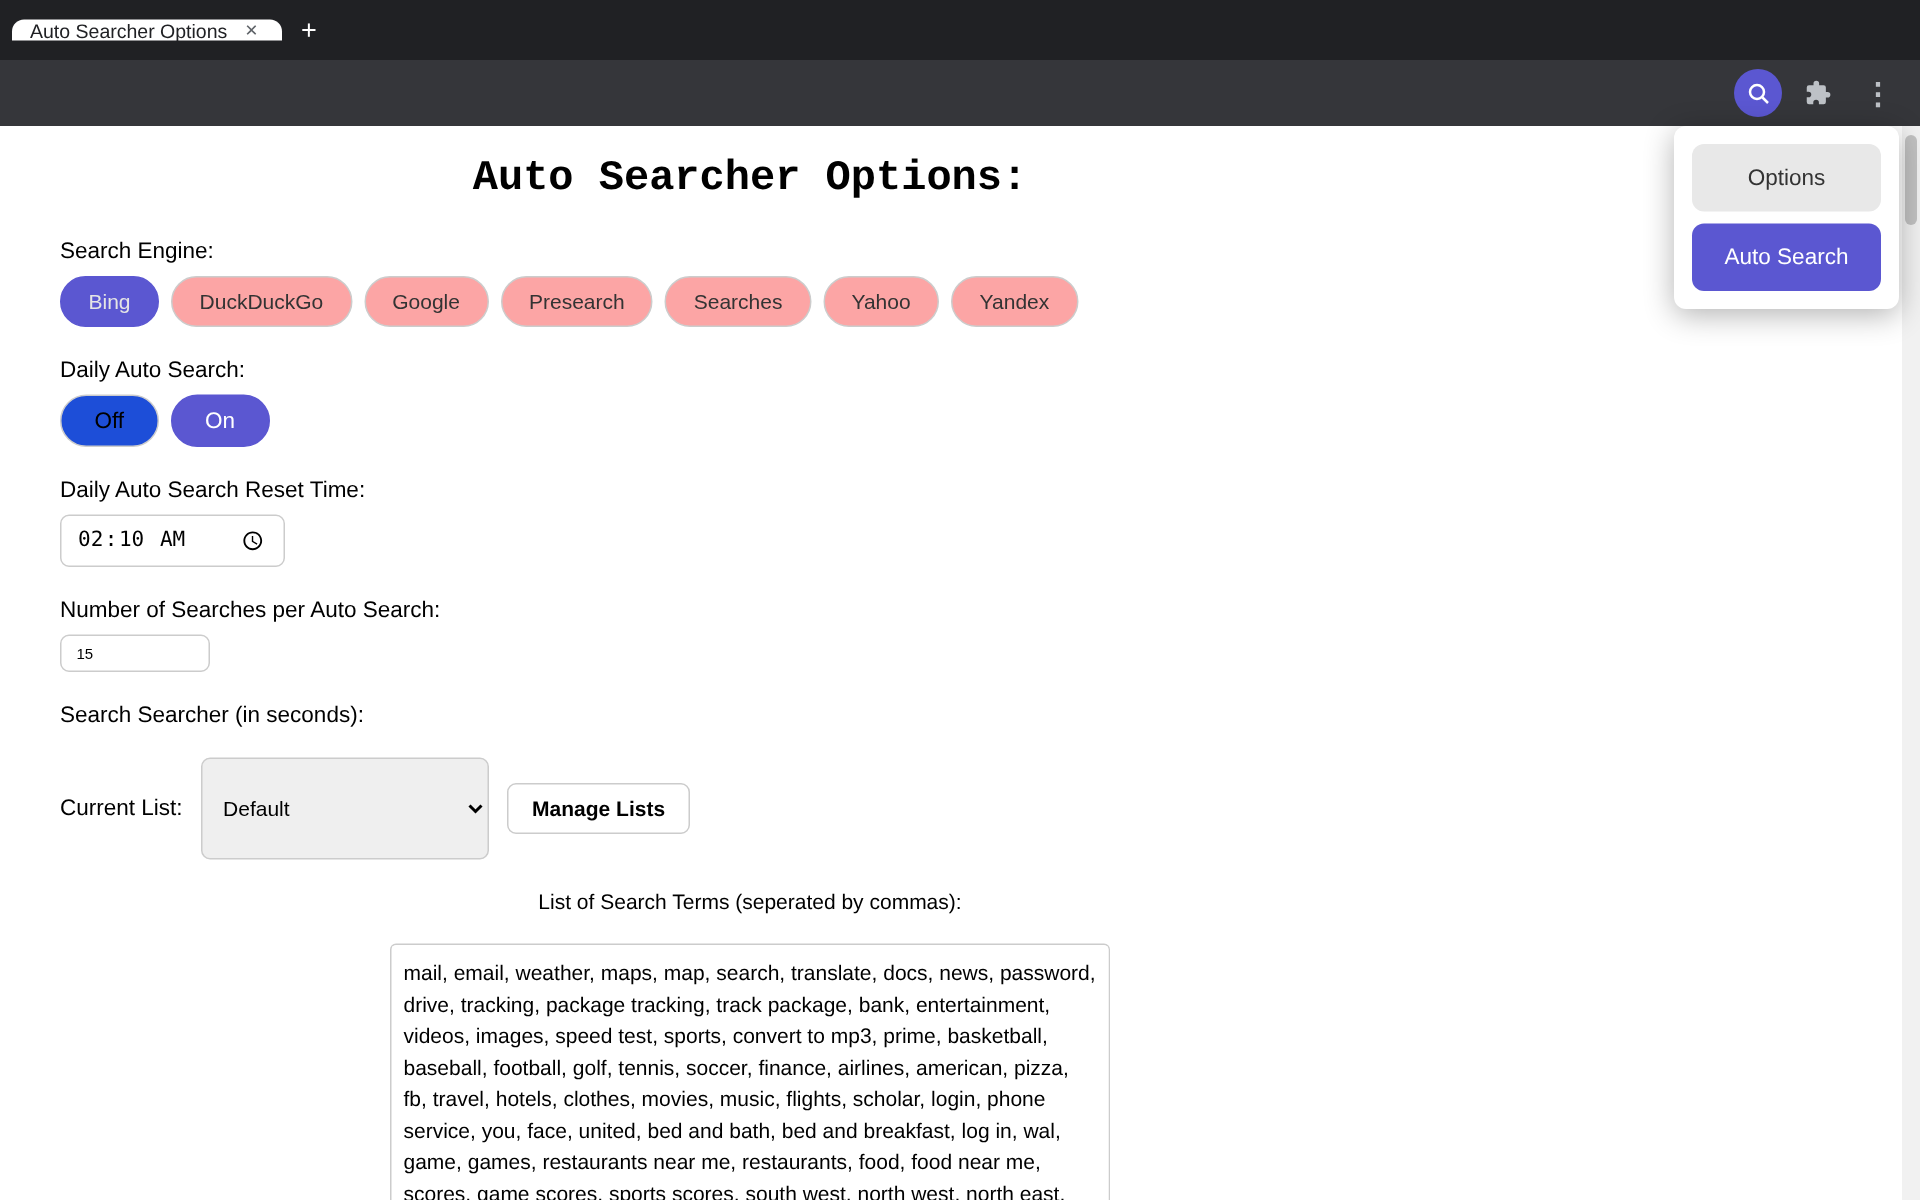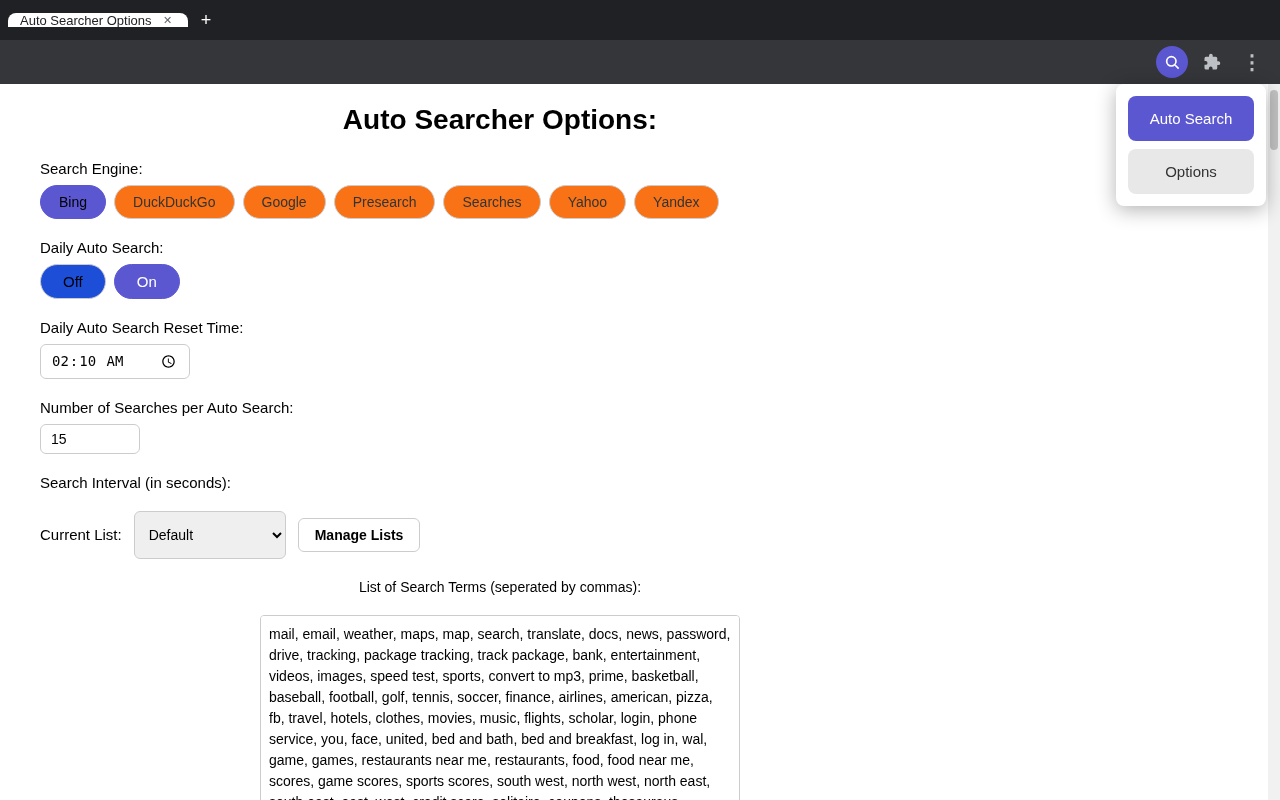--- a/index.html
+++ b/index.html
@@ -124,20 +124,21 @@
       max-width: 1000px;
       overflow-y: auto;
       height: calc(800px - 84px);
     }
 
     .page-title {
       font-size: 28px;
       font-weight: bold;
       text-align: center;
       margin-bottom: 24px;
+      font-family: Liberation Mono, monospace;
     }
 
     .section-label {
       font-size: 15px;
       margin-bottom: 8px;
     }
 
     .section {
       margin-bottom: 20px;
     }
@@ -146,29 +147,29 @@
     .engine-buttons {
       display: flex;
       gap: 8px;
       flex-wrap: wrap;
     }
 
     .engine-btn {
       padding: 8px 18px;
       border-radius: 20px;
       border: 1.5px solid #ccc;
-      background: #f97316;
+      background: #fca5a5;
       cursor: pointer;
       font-size: 14px;
       color: #333;
     }
 
     .engine-btn.active {
       background: #5b57d1;
-      color: #000000;
+      color: #e5e5e5;
       border-color: #5b57d1;
     }
 
     
     .toggle-buttons {
       display: flex;
       gap: 8px;
     }
 
     .toggle-btn {
@@ -191,21 +192,21 @@
       border-radius: 6px;
       padding: 6px 10px;
       font-size: 14px;
       width: 145px;
     }
 
     input[type="number"] {
       border: 1.5px solid #ccc;
       border-radius: 6px;
       padding: 6px 10px;
-      font-size: 14px;
+      font-size: 10px;
     }
 
     
     .interval-row {
       display: flex;
       align-items: center;
       gap: 10px;
     }
 
     .pm-symbol {
@@ -216,23 +217,23 @@
     
     .list-row {
       display: flex;
       align-items: center;
       gap: 12px;
     }
 
     select {
       border: 1.5px solid #ccc;
       border-radius: 6px;
-      padding: 14px 10px;
-      font-size: 14px;
-      width: 152px;
+      padding: 24px 10px;
+      font-size: 14px;
+      width: 192px;
       cursor: pointer;
     }
 
     .manage-btn {
       padding: 8px 16px;
       border-radius: 6px;
       border: 1.5px solid #ccc;
       background: #fff;
       cursor: pointer;
       font-size: 14px;
@@ -368,21 +369,21 @@
     <div class="section-label">Daily Auto Search Reset Time:</div>
     <input type="time" value="02:10" style="width: 150px; font-size: 14px; padding: 6px 10px; border: 1.5px solid rgb(204, 204, 204); border-radius: 6px;">
   </div>
 
   <div class="section">
     <div class="section-label">Number of Searches per Auto Search:</div>
     <input type="number" value="15" style="width: 100px;">
   </div>
 
   <div class="section">
-    <div class="section-label">Search Interval (in seconds):</div>
+    <div class="section-label">Search Searcher (in seconds):</div>
   </div>
 
   <div class="section">
     <div class="list-row">
       <span class="section-label" style="margin-bottom:0;">Current List:</span>
       <select>
         <option>Default</option>
         <option>List 1</option>
         <option>List 2</option>
       </select>
@@ -395,15 +396,15 @@
     <div class="terms-wrapper">
       <div class="terms-textarea-container">
         <textarea style="">mail, email, weather, maps, map, search, translate, docs, news, password, drive, tracking, package tracking, track package, bank, entertainment, videos, images, speed test, sports, convert to mp3, prime, basketball, baseball, football, golf, tennis, soccer, finance, airlines, american, pizza, fb, travel, hotels, clothes, movies, music, flights, scholar, login, phone service, you, face, united, bed and bath, bed and breakfast, log in, wal, game, games, restaurants near me, restaurants, food, food near me, scores, game scores, sports scores, south west, north west, north east, south east, east, west, credit score, solitaire, coupons, thesauraus, synonyms, dictionary, 10 year challenge, storm, rain, awards, awards shows, where to watch, dog walk, dog park, dog sitting, dog groomer, dog trainer, cli...</textarea>
       </div>
     </div>
   </div>
 
 </div>
 
 <div class="popup-panel">
+  <button class="popup-btn secondary">Options</button>
   <button class="popup-btn primary">Auto Search</button>
-  <button class="popup-btn secondary">Options</button>
 </div>
 
 </body></html>

